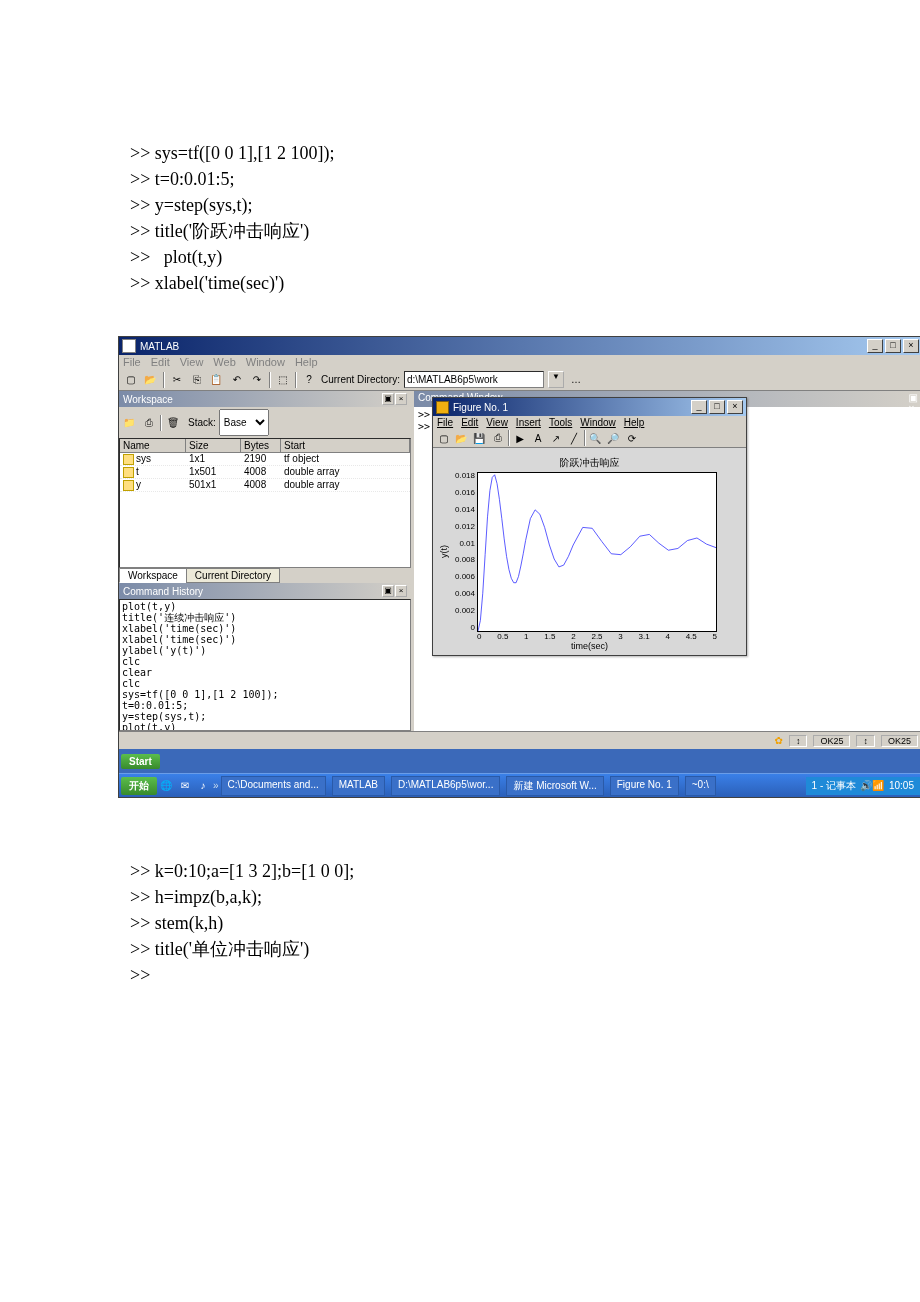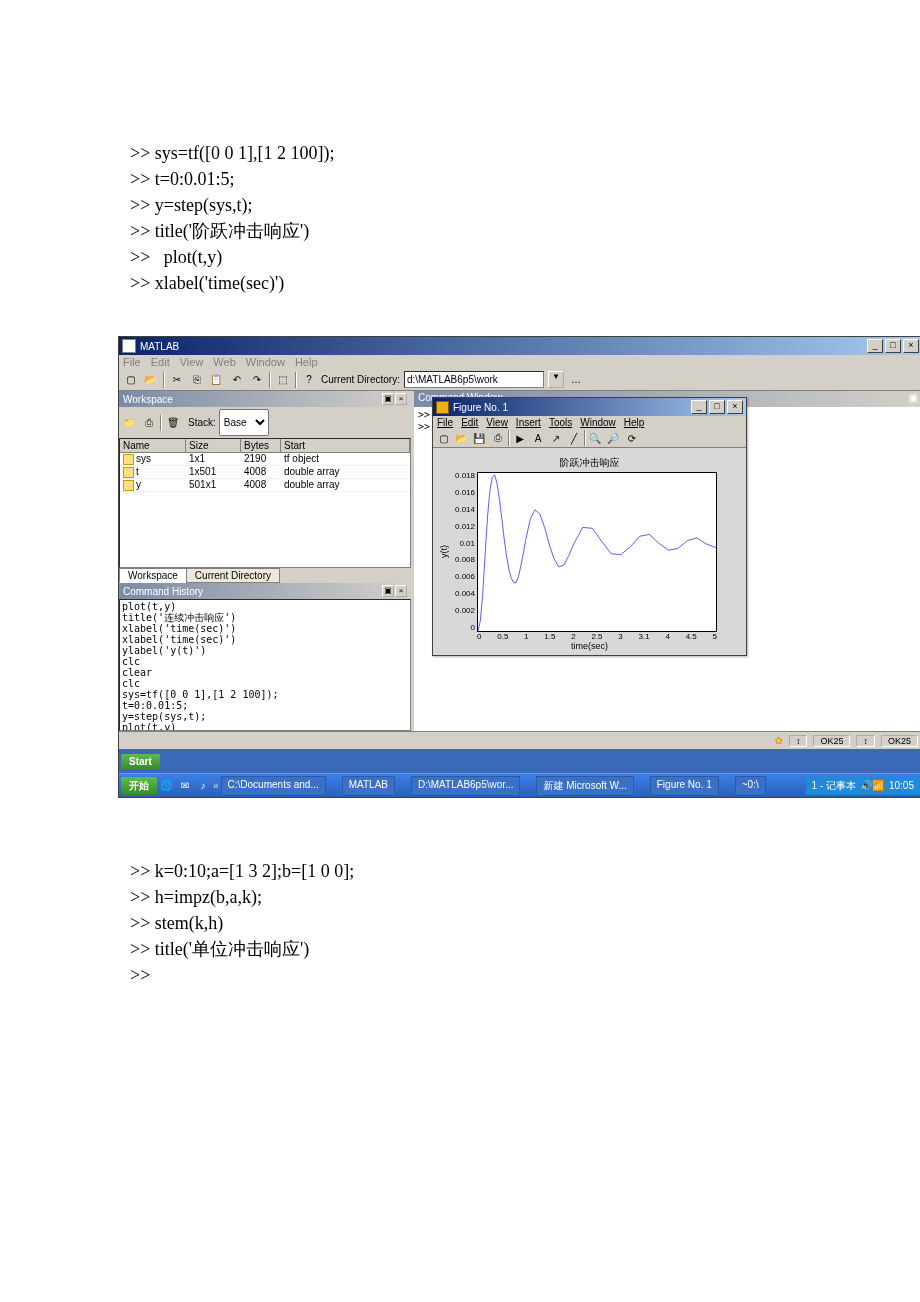--- a/index.html
+++ b/index.html
@@ -261,21 +261,21 @@
     <div class="taskbar">
       <span class="start-btn">Start</span>
     </div>
 
     <div class="taskbar2">
       <span class="start-btn" style="background:linear-gradient(#5bbd4c,#388a2c);">开始</span>
       <span class="tool-ico" style="border:none;">🌐</span>
       <span class="tool-ico" style="border:none;">✉</span>
       <span class="tool-ico" style="border:none;">♪</span>
       <span style="color:#cde;">»</span>
-      <div id="taskbar-items" style="display:flex;gap:16px;">
+      <div id="taskbar-items" style="display:flex;gap:6px;">
           <div class="tb-item">C:\Documents and...</div>
           <div class="tb-item">MATLAB</div>
           <div class="tb-item">D:\MATLAB6p5\wor...</div>
           <div class="tb-item">新建 Microsoft W...</div>
           <div class="tb-item">Figure No. 1</div>
           <div class="tb-item">~0:\</div>
         </div>
       <div class="tb-tray">
         <span>1 - 记事本</span>
         <span>🔊📶</span>

